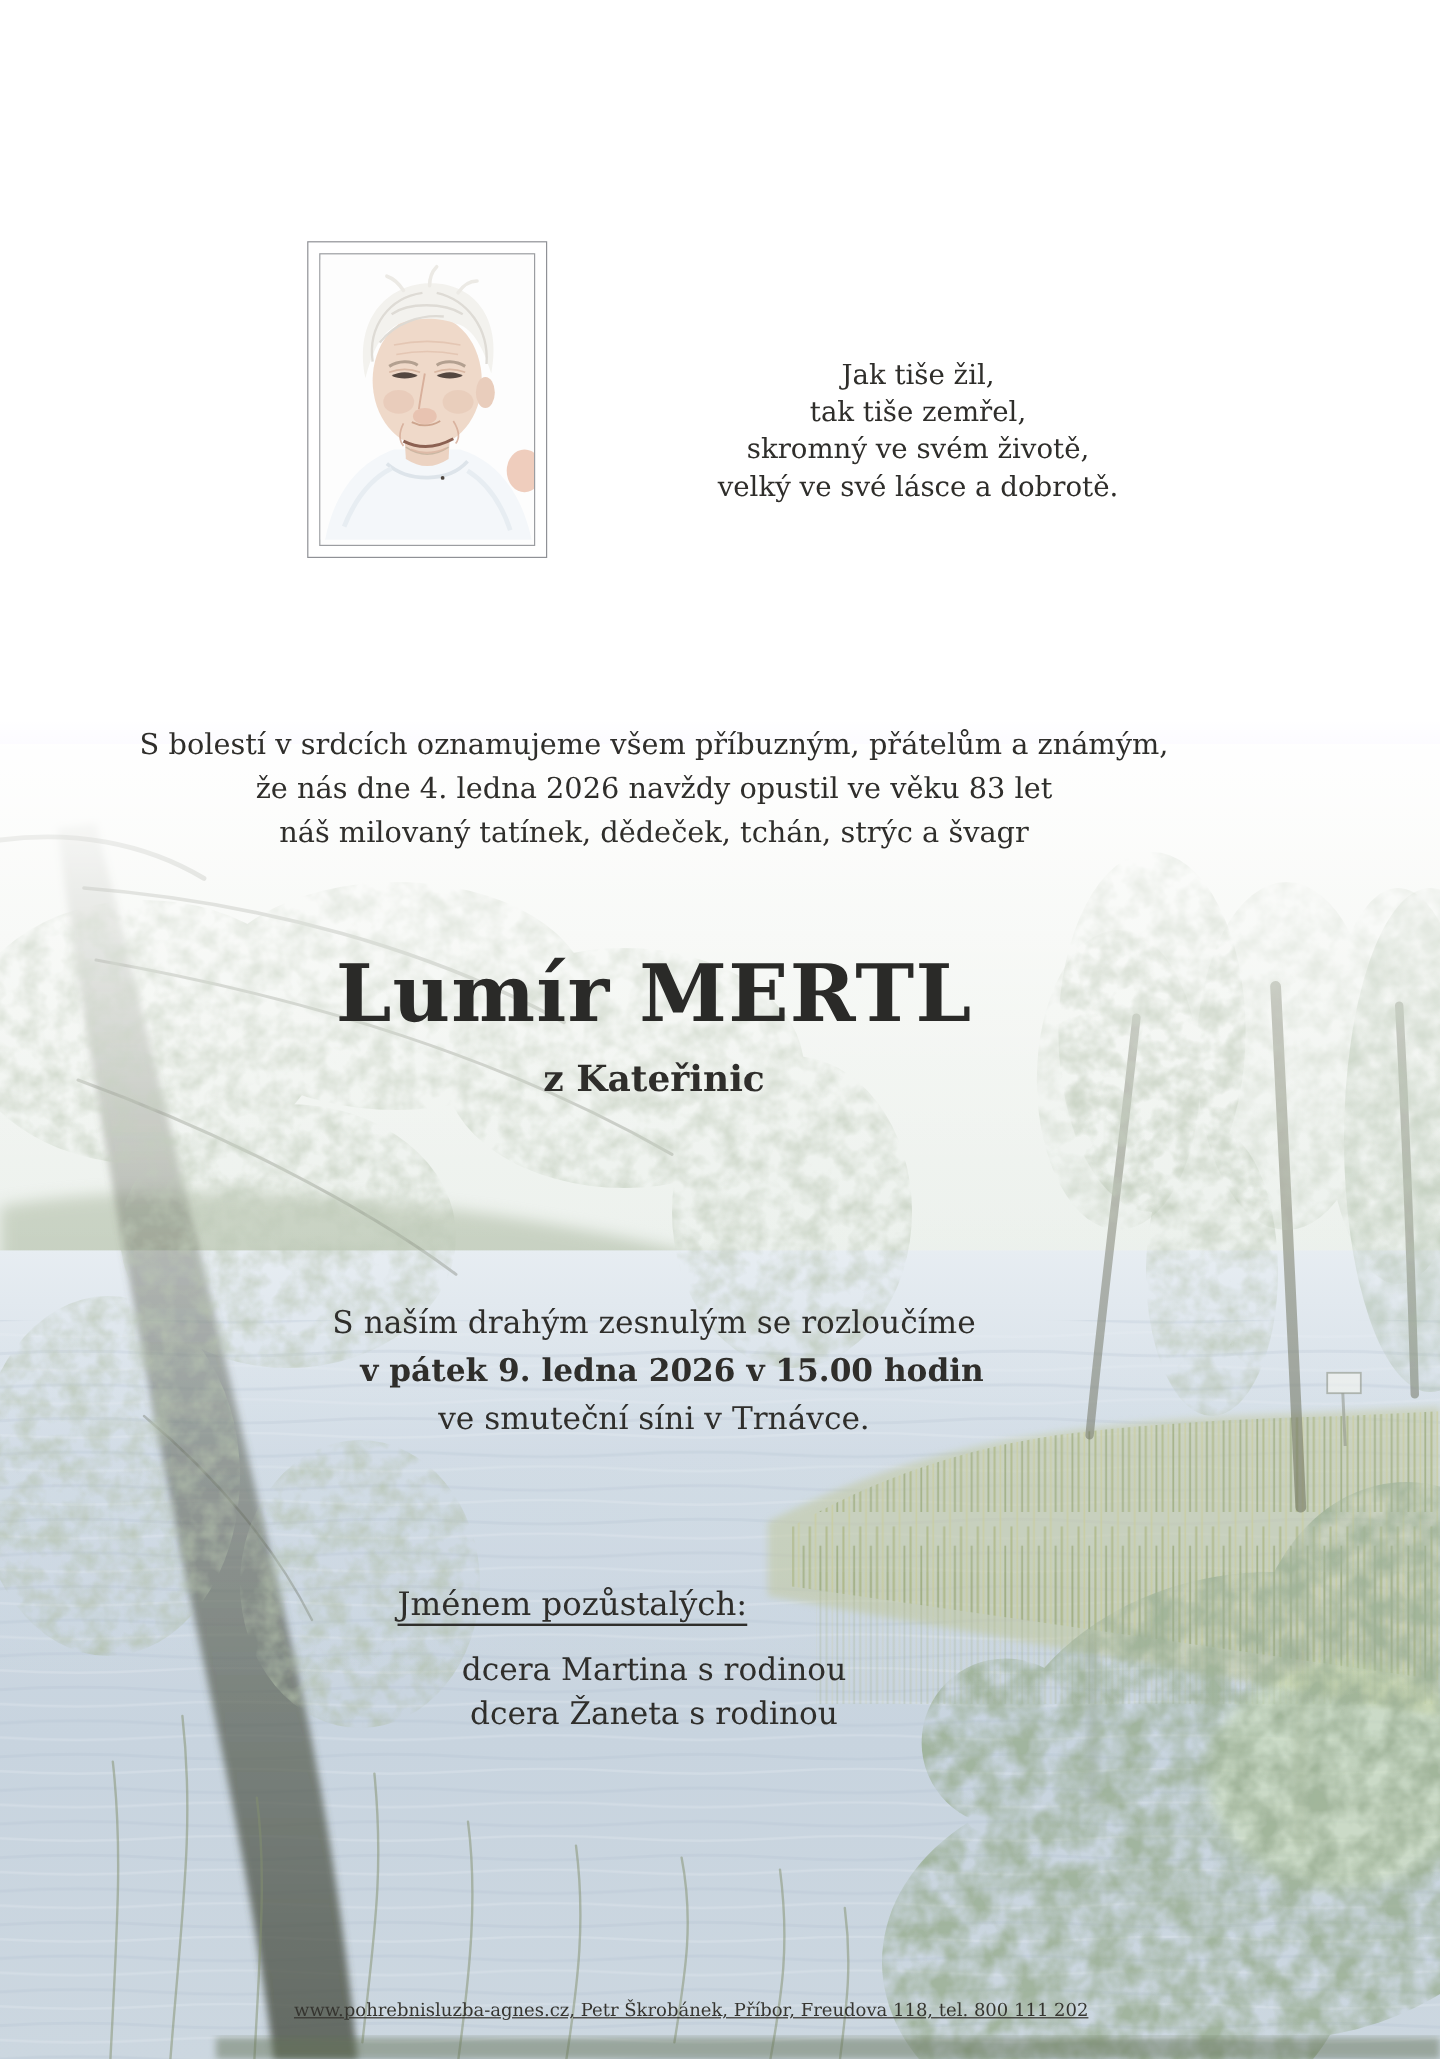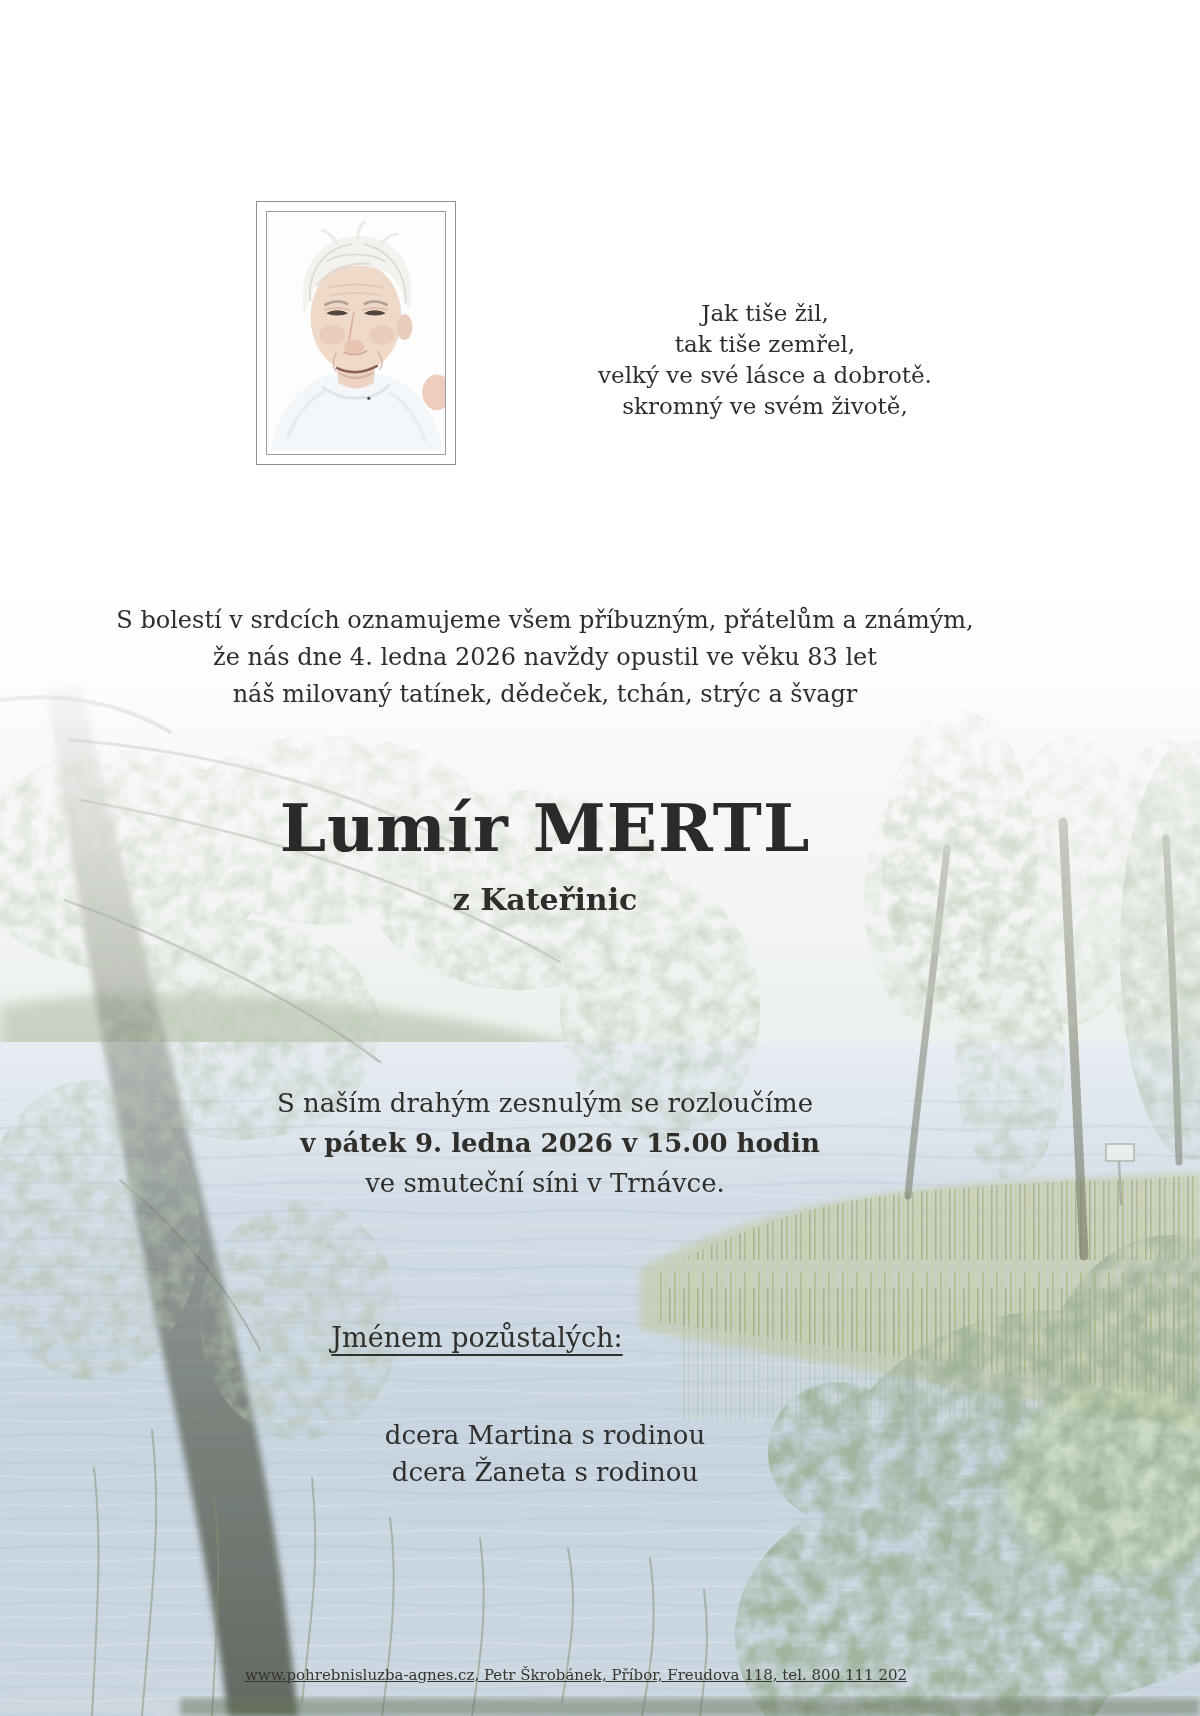--- a/index.html
+++ b/index.html
@@ -34,21 +34,21 @@
   .txt{position:absolute;text-align:center;}
   .poem{left:580px;top:298px;width:370px;font-size:23px;line-height:31px;}
   .announcement{left:0;top:602px;width:1090px;font-size:24px;line-height:37px;}
   .honorific{left:0;top:748px;width:1090px;font-size:25px;}
   .deceased-name{left:0;top:789px;width:1090px;font-size:66px;font-weight:bold;letter-spacing:1px;color:#2a2a28;}
   .origin{left:0;top:882px;width:1090px;font-size:30px;font-weight:bold;}
   .farewell{left:0;top:1083px;width:1090px;font-size:26px;line-height:40px;}
   .farewell .bold{font-weight:bold;padding-left:30px;}
   .survivors-heading{left:0;top:1322px;width:954px;font-size:27px;}
   .survivors-heading span{text-decoration:underline;text-underline-offset:7px;text-decoration-thickness:2px;}
-  .survivors{left:0;top:1374px;width:1090px;font-size:26px;line-height:37px;margin-top:43px;}
+  .survivors{left:0;top:1374px;width:1090px;font-size:26px;line-height:37px;}
   .footer{left:0;top:1666px;width:1152px;font-size:15px;color:#35342f;text-decoration:underline;}
 </style>
 </head>
 <body>
 
 <div class="page">
 
   <svg class="scene" viewBox="0 0 1200 1716" preserveAspectRatio="none" aria-hidden="true">
     <defs>
       <linearGradient id="skyG" x1="0" y1="0" x2="0" y2="1">
@@ -223,22 +223,22 @@
 
         <ellipse cx="172" cy="178" rx="15" ry="18" fill="#edc8b6" opacity="0.9"></ellipse>
         <circle cx="103" cy="184" r="1.6" fill="#4a423c"></circle>
       </svg>
     </div>
   </div>
 
   <div class="txt poem">
     <div>Jak tiše žil,</div>
     <div>tak tiše zemřel,</div>
+    <div>skromný ve svém životě,</div>
     <div>velký ve své lásce a dobrotě.</div>
-    <div>skromný ve svém životě,</div>
   </div>
 
   <div class="txt announcement">
     <div>S bolestí v srdcích oznamujeme všem příbuzným, přátelům a známým,</div>
     <div>že nás dne 4. ledna 2026 navždy opustil ve věku 83 let</div>
     <div>náš milovaný tatínek, dědeček, tchán, strýc a švagr</div>
   </div>
 
   <div class="txt deceased-name">Lumír MERTL</div>
   <div class="txt origin">z Kateřinic</div>

